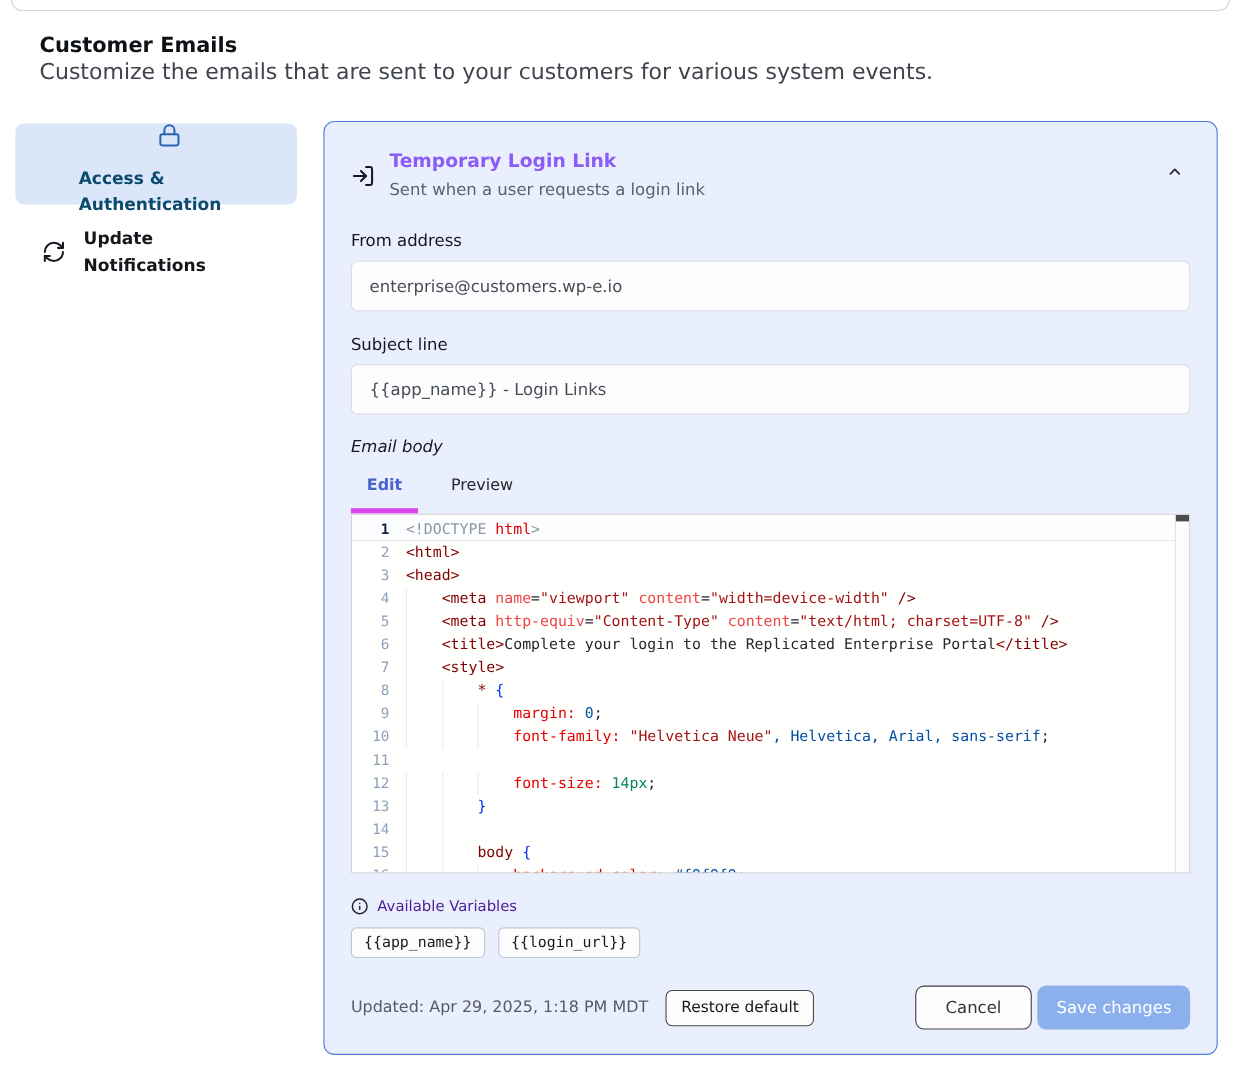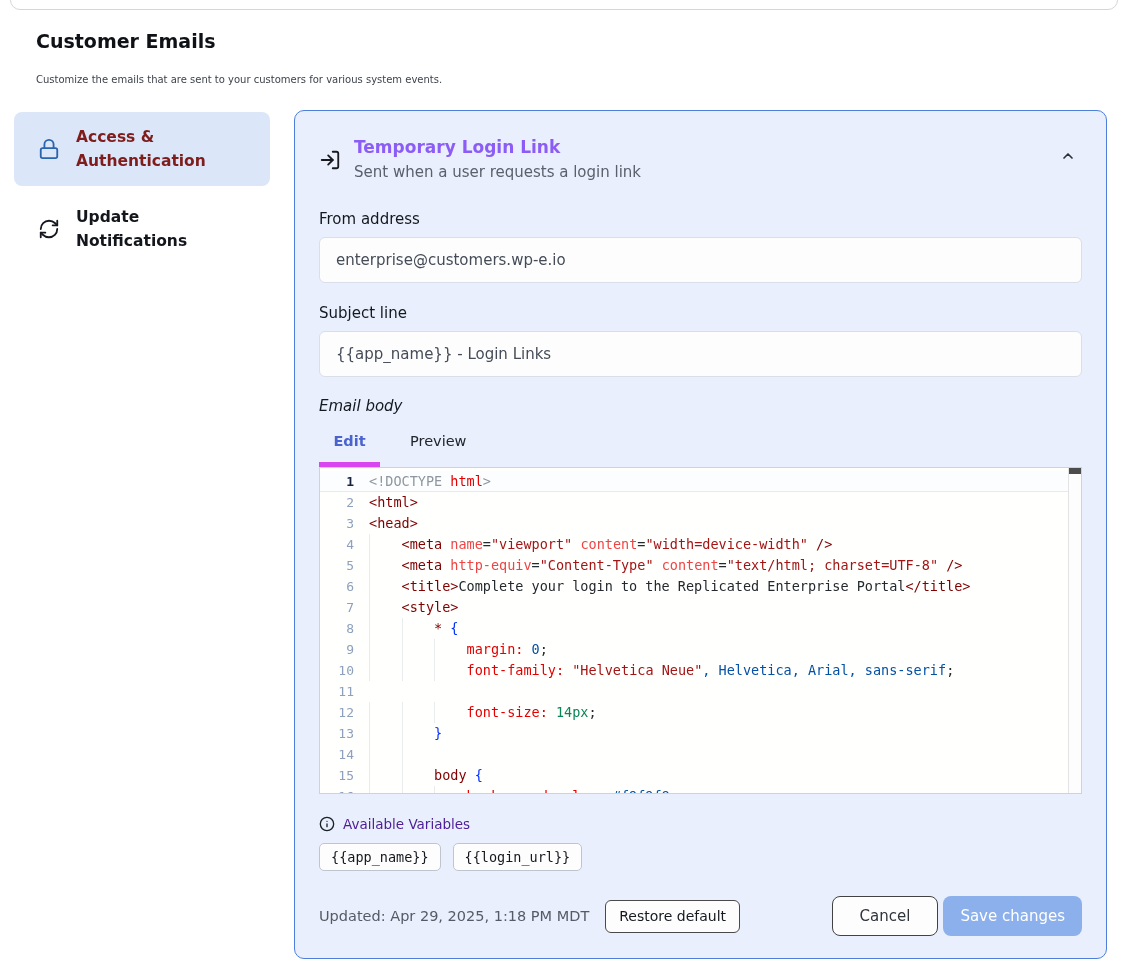--- a/index.html
+++ b/index.html
@@ -4,27 +4,27 @@
 <style>
   * { margin:0; padding:0; box-sizing:border-box; }
   html,body { width:1128px; height:980px; background:#ffffff;
     font-family:"DejaVu Sans","Liberation Sans",sans-serif; color:#14181f; }
   body { position:relative; overflow:hidden; }
 
   .top-edge { position:absolute; left:10px; top:-24px; width:1108px; height:34px;
     border:1px solid #d6d6d6; border-radius:10px; background:#fff; }
 
   .page-title { position:absolute; left:36px; top:30px; font-size:19px; font-weight:bold; color:#0e1116; }
-  .page-subtitle { position:absolute; left:36px; top:74px; font-size:10px; color:#3e434c; }
+  .page-subtitle { position:absolute; left:36px; top:53px; font-size:20px; color:#3e434c; }
 
   
   .sidebar { position:absolute; left:14px; top:112px; width:256px; }
   .side-item { display:flex; align-items:center; gap:16px; padding-left:24px; border-radius:8px;
     cursor:pointer; font-size:15.5px; font-weight:600; line-height:24px; }
-  .side-item.active { background:#dbe7f9; color:#7f1d1d; height:74px; }
+  .side-item.active { background:#dbe7f9; color:#0c4a6e; height:74px;flex-direction:column; }
   .side-item.plain { height:48px; margin-top:19px; color:#13161b; }
   .side-item .icn { flex:0 0 22px; height:22px; }
   .side-item.active svg { stroke:#2a64ad; }
   .side-item.plain svg { stroke:#15181e; }
   .side-label { max-width:165px; }
 
   
   .panel { position:absolute; left:294px; top:110px; width:813px; height:849px;
     background:#e9effc; border:1.5px solid #4d7fdb; border-radius:10px; padding:24px 24px; }
 

